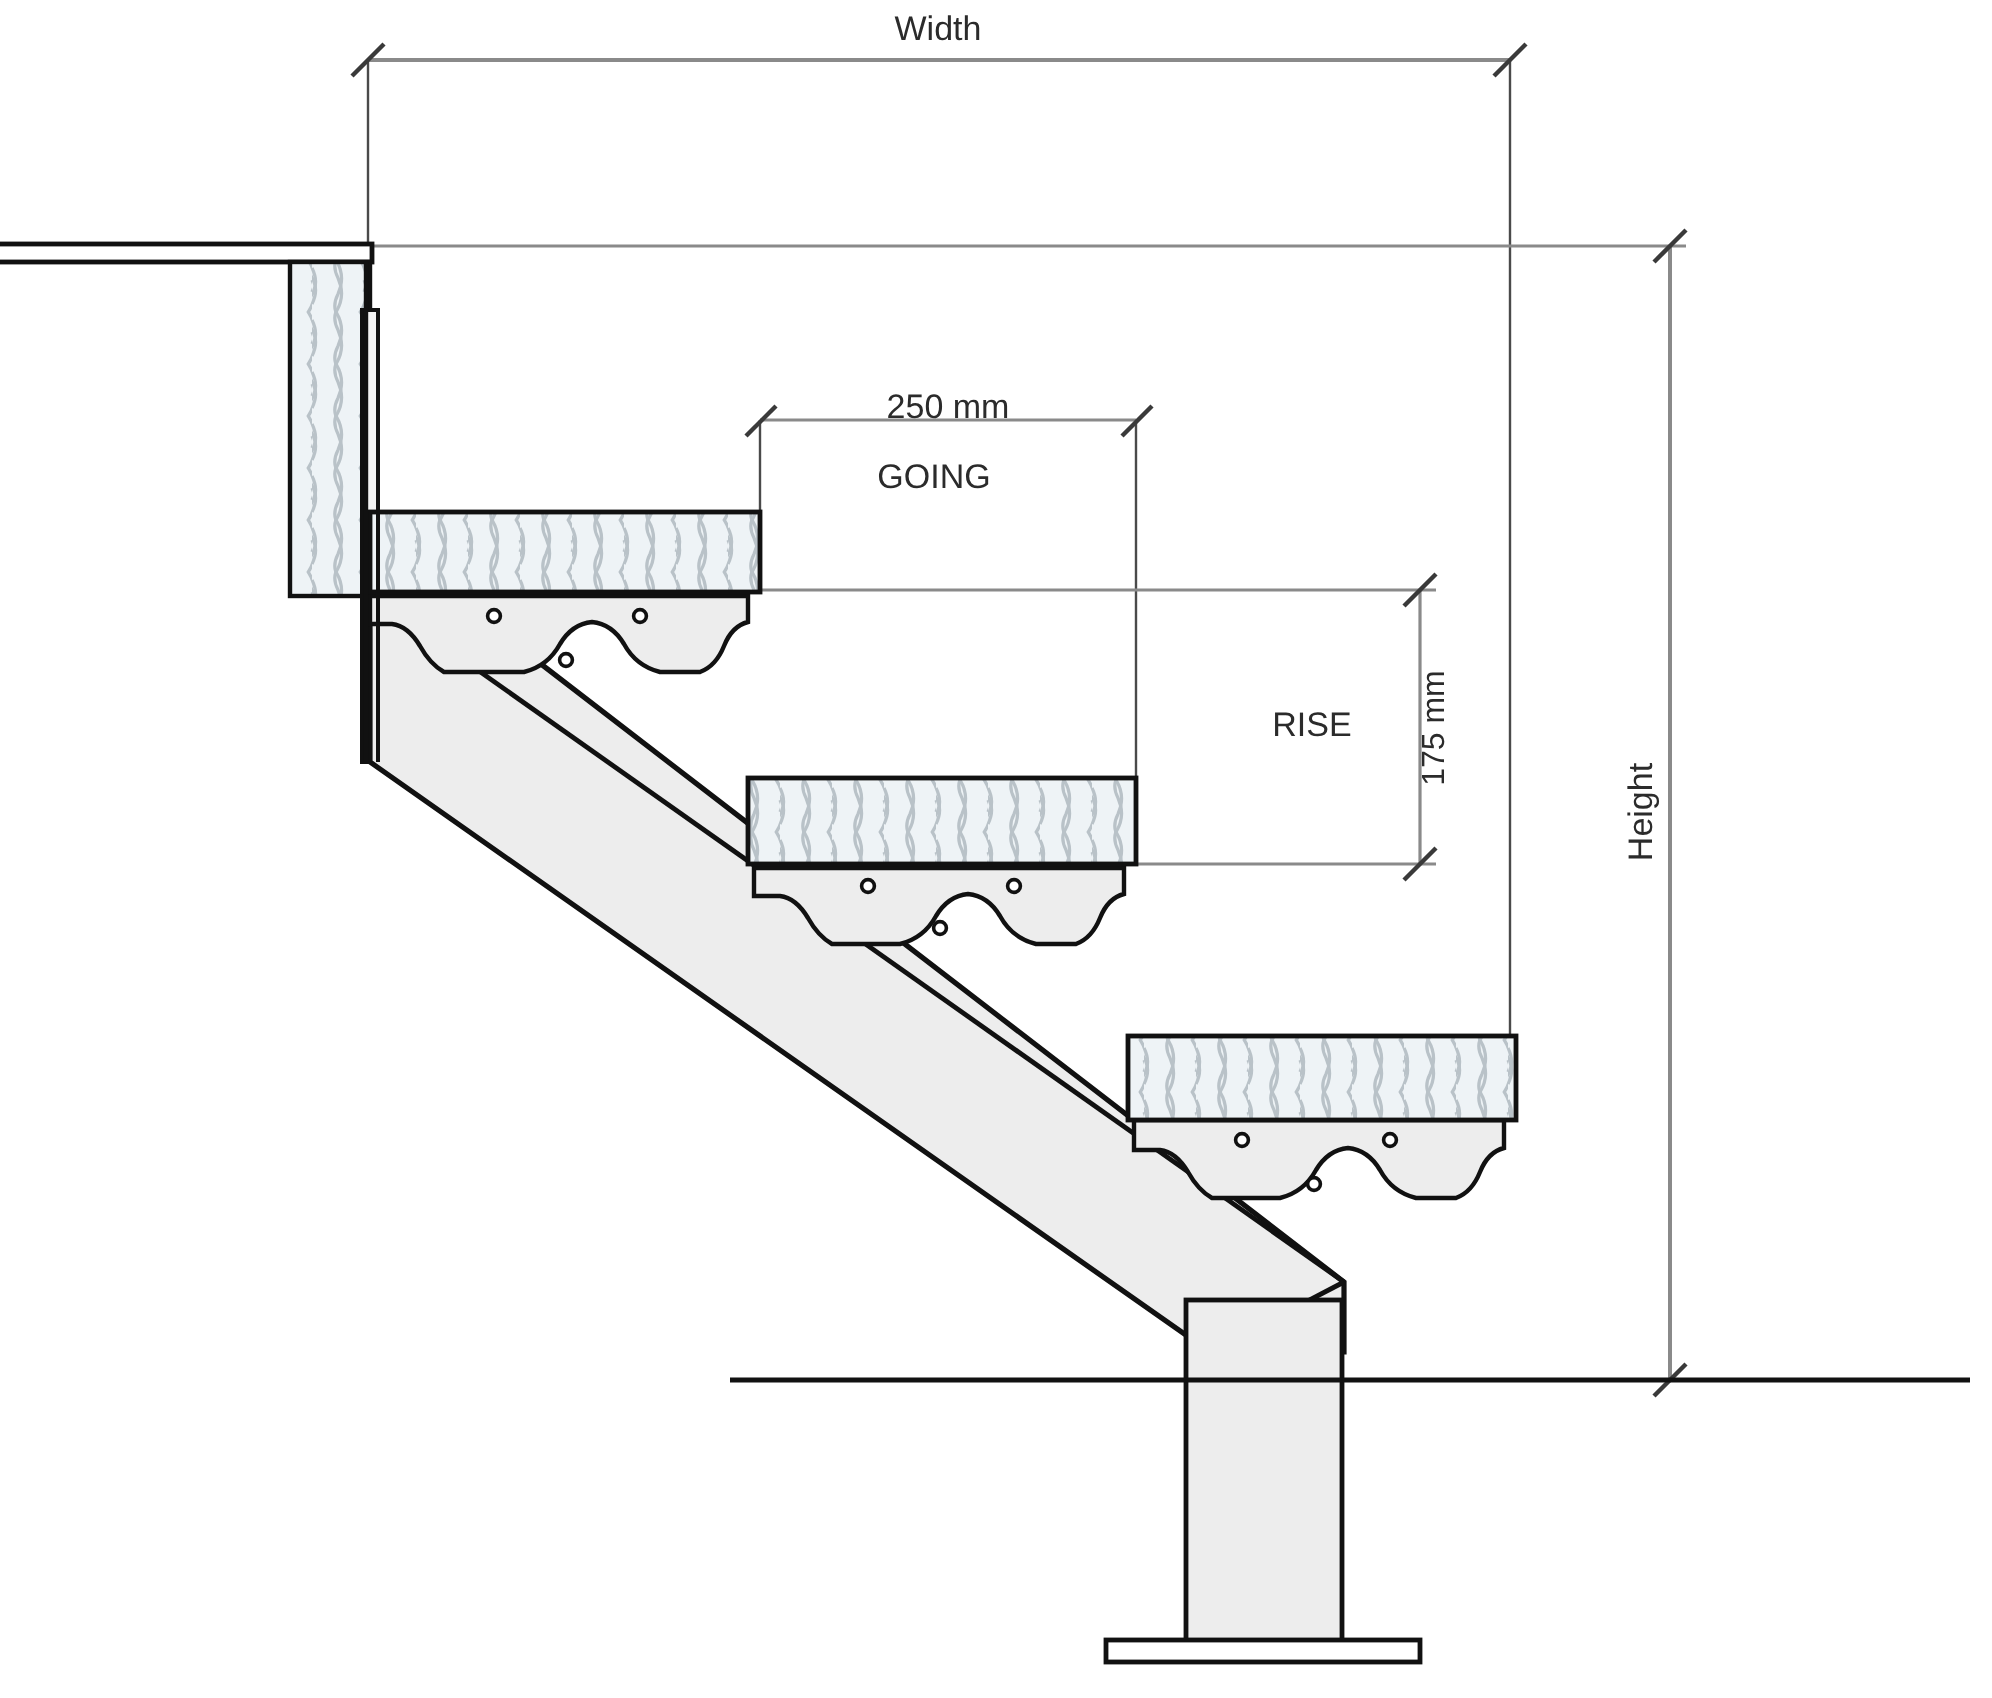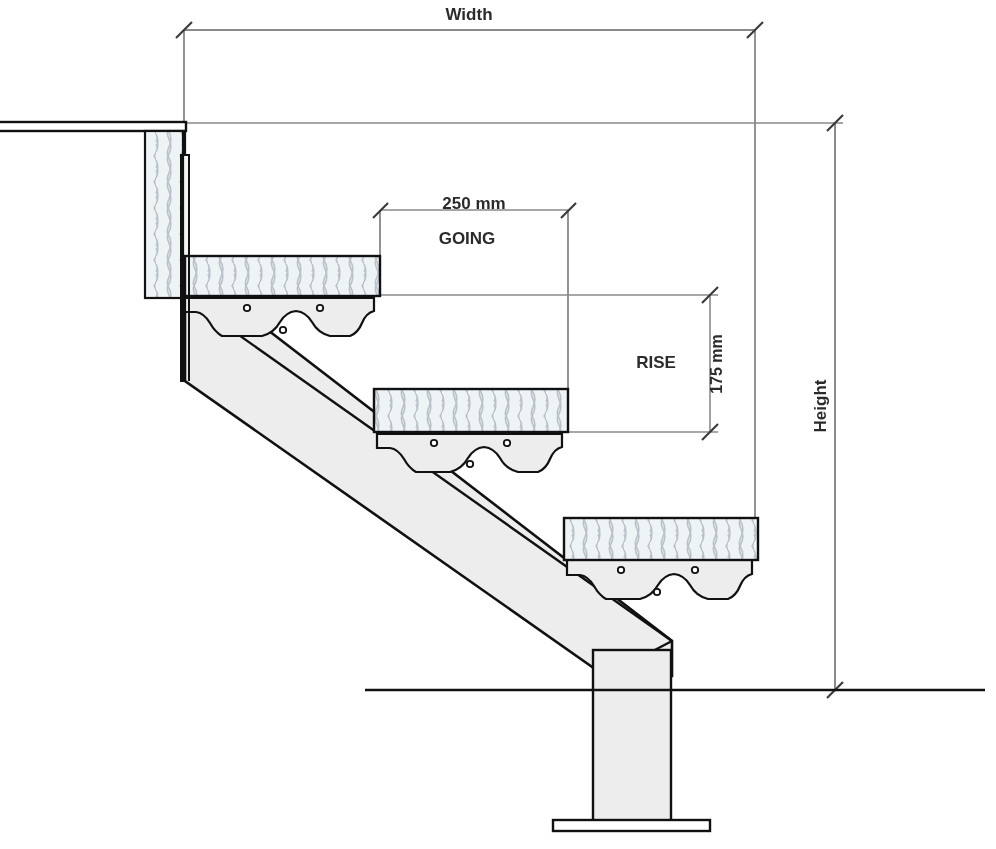--- a/index.html
+++ b/index.html
@@ -9,21 +9,20 @@
   }
   body {
     font-family: "Liberation Sans", sans-serif;
   }
   #stage {
     position: relative;
     width: 996px;
     height: 849px;
     background: #ffffff;
     overflow: hidden;
-    font-weight: bold;
   }
   #drawing {
     position: absolute;
     left: 0;
     top: 0;
   }
   .dimtext {
     font-family: "Liberation Sans", sans-serif;
     font-size: 17px;
     fill: #2b2b2b;

